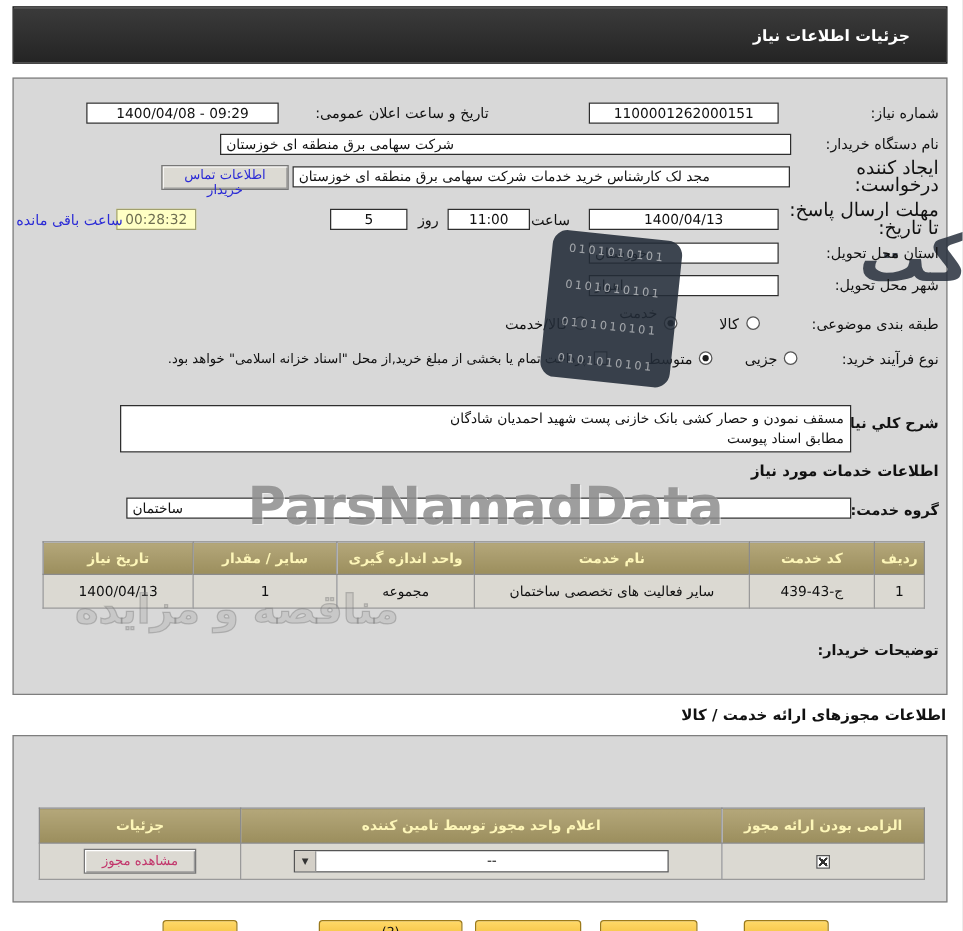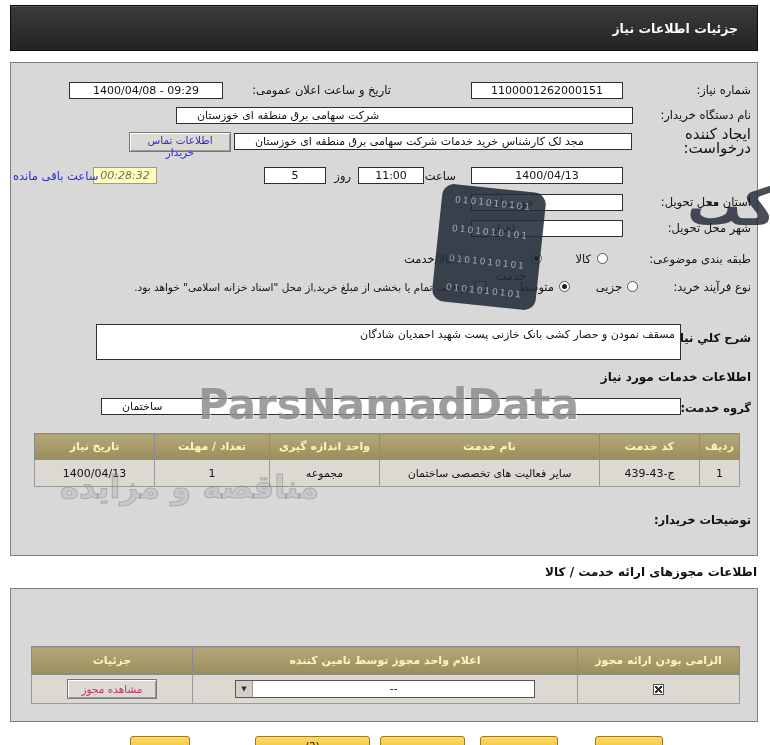--- a/index.html
+++ b/index.html
@@ -6,37 +6,37 @@
   body{
     width:770px;height:745px;position:relative;overflow:hidden;
     background:#ffffff;color:#111;direction:rtl;
     font-family:"DejaVu Sans","Liberation Sans",sans-serif;font-size:12px;
   }
   
   .titlebar{
     position:absolute;left:10px;top:5px;width:748px;height:46px;box-sizing:border-box;
     background:linear-gradient(#3b3b3b,#242424);border:1px solid #0a0a0a;
     box-shadow:inset 0 1px 0 rgba(255,255,255,.14);
-    display:flex;align-items:center;padding:0 19px;
+    display:flex;align-items:center;padding:0 29px;
   }
   .titlebar-text{color:#fff;font-weight:bold;font-size:12.5px;}
   
   .panel{position:absolute;background:#d8d8d8;border:1px solid #7e7e7e;box-sizing:border-box;}
   #panel1{left:10px;top:62px;width:748px;height:494px;}
   #panel2{left:10px;top:588px;width:748px;height:134px;}
   
   .lbl{position:absolute;white-space:nowrap;font-size:11.5px;color:#111;}
   .lbl.b{font-weight:bold;}
   .lbl.blue{color:#2b2bd6;}
   .lbl2{position:absolute;text-align:right;font-size:15px;line-height:14px;white-space:nowrap;}
   .box{
     position:absolute;height:17px;box-sizing:border-box;background:#fff;border:1px solid #2e2e2e;
     font-size:11px;display:flex;align-items:center;justify-content:center;overflow:hidden;white-space:nowrap;
   }
-  .box.alignright{justify-content:flex-end;padding:0 5px 0 20px;}
+  .box.alignright{justify-content:flex-end;padding:0 5px 0 4px;}
   .box.multi{height:auto;display:block;padding:2px 5px;line-height:16px;text-align:right;}
   .box.multi.center{text-align:center;}
   .ltr{direction:ltr;}
   .countdown{
     position:absolute;height:17px;box-sizing:border-box;width:64px;background:#ffffc4;border:1px solid #a09f6e;
     color:#6e6e52;font-size:11px;display:flex;align-items:center;justify-content:center;direction:ltr;
   }
   .radio{position:absolute;width:11px;height:11px;box-sizing:border-box;border:1px solid #555;border-radius:50%;background:#fff;}
   .radio.sel::after{content:"";display:block;width:5px;height:5px;margin:2px auto;background:#1c1c1c;border-radius:50%;}
   .chk{width:11px;height:11px;box-sizing:border-box;border:1px solid #555;background:#fff;position:relative;display:inline-block;vertical-align:middle;}
@@ -118,53 +118,58 @@
   <span class="lbl" style="right:6px;top:45px;">نام دستگاه خریدار:</span>
   <div class="box alignright" style="left:165px;top:44px;width:457px;">شرکت سهامی برق منطقه ای خوزستان</div>
 
   <div class="lbl2" style="right:6px;top:64px;">
     <span>ایجاد کننده</span><br>
     <span>درخواست:</span>
   </div>
   <div class="box alignright" style="left:223px;top:70px;width:398px;">مجد لک کارشناس خرید خدمات شرکت سهامی برق منطقه ای خوزستان</div>
   <button class="btn3d blue" style="position:absolute;left:118px;top:69px;width:102px;height:20px;">اطلاعات تماس خریدار</button>
 
+  <div class="lbl2" style="right:6px;top:98px;">
+    <span>مهلت ارسال پاسخ:</span><br>
+    <span>تا تاریخ:</span>
+  </div>
   <div class="box ltr" style="left:460px;top:104px;width:152px;">1400/04/13</div>
   <span class="lbl" style="right:301px;top:106px;">ساعت</span>
   <div class="box ltr" style="left:347px;top:104px;width:66px;">11:00</div>
   <span class="lbl" style="right:406px;top:106px;">روز</span>
   <div class="box ltr" style="left:253px;top:104px;width:62px;">5</div>
-  <div class="countdown" style="left:82px;top:104px;font-style:italic;">00:28:32</div>
+  <div class="countdown" style="left:82px;top:104px;">00:28:32</div>
   <span class="lbl blue" style="left:2px;top:106px;">ساعت باقی مانده</span>
 
   <span class="lbl" style="right:6px;top:132px;">استان محل تحویل:</span>
   <div class="box alignright" style="left:460px;top:131px;width:152px;">خوزستان</div>
 
   <span class="lbl" style="right:6px;top:158px;">شهر محل تحویل:</span>
   <div class="box alignright" style="left:460px;top:157px;width:152px;">اهواز</div>
 
   <span class="lbl" style="right:6px;top:189px;">طبقه بندی موضوعی:</span>
   <span class="radio" style="left:586px;top:190px;"></span>
   <span class="lbl" style="right:166px;top:189px;">کالا</span>
   <span class="radio sel" style="left:520px;top:190px;"></span>
-  <span class="lbl" style="right:231px;top:206px;">خدمت</span>
+  <span class="lbl" style="right:231px;top:180px;">خدمت</span>
   <span class="radio" style="left:448px;top:190px;"></span>
   <span class="lbl" style="right:303px;top:189px;">کالا/خدمت</span>
 
   <span class="lbl" style="right:6px;top:217px;">نوع فرآیند خرید:</span>
   <span class="radio" style="left:616px;top:218px;"></span>
   <span class="lbl" style="right:135px;top:217px;">جزیی</span>
   <span class="radio sel" style="left:548px;top:218px;"></span>
   <span class="lbl" style="right:203px;top:217px;">متوسط</span>
   <span class="chk abs" style="left:464px;top:218px;"></span>
   <span class="lbl" style="right:288px;top:218px;font-size:10.5px;">پرداخت تمام یا بخشی از مبلغ خرید,از محل "اسناد خزانه اسلامی" خواهد بود.</span>
 
   <span class="lbl b" style="right:6px;top:268px;">شرح كلي نياز:</span>
   <div class="box multi" style="left:85px;top:261px;width:585px;min-height:36px;">
     <div>مسقف نمودن و حصار کشی بانک خازنی پست شهید احمدیان شادگان</div>
+    <div>مطابق اسناد پیوست</div>
   </div>
 
   <span class="sectitle" style="right:6px;top:307px;">اطلاعات خدمات مورد نیاز</span>
 
   <span class="lbl b" style="right:6px;top:338px;">گروه خدمت:</span>
   <div class="box alignright" style="left:90px;top:335px;width:580px;">ساختمان</div>
 
   <table class="tbl" style="left:23px;top:370px;width:705px;">
     <colgroup>
       <col style="width:40px">
@@ -173,21 +178,21 @@
       <col style="width:110px">
         <col style="width:115px">
         <col style="width:120px">
     </colgroup>
     <thead>
       <tr>
         <th>ردیف</th>
         <th>کد خدمت</th>
         <th>نام خدمت</th>
         <th>واحد اندازه گیری</th>
-        <th>تعداد / مهلت</th>
+        <th>سایر / مقدار</th>
         <th>تاریخ نیاز</th>
       </tr>
     </thead>
     <tbody>
       <tr>
         <td>1</td>
         <td>ج-43-439</td>
         <td>سایر فعالیت های تخصصی ساختمان</td>
         <td>مجموعه</td>
         <td>1</td>

